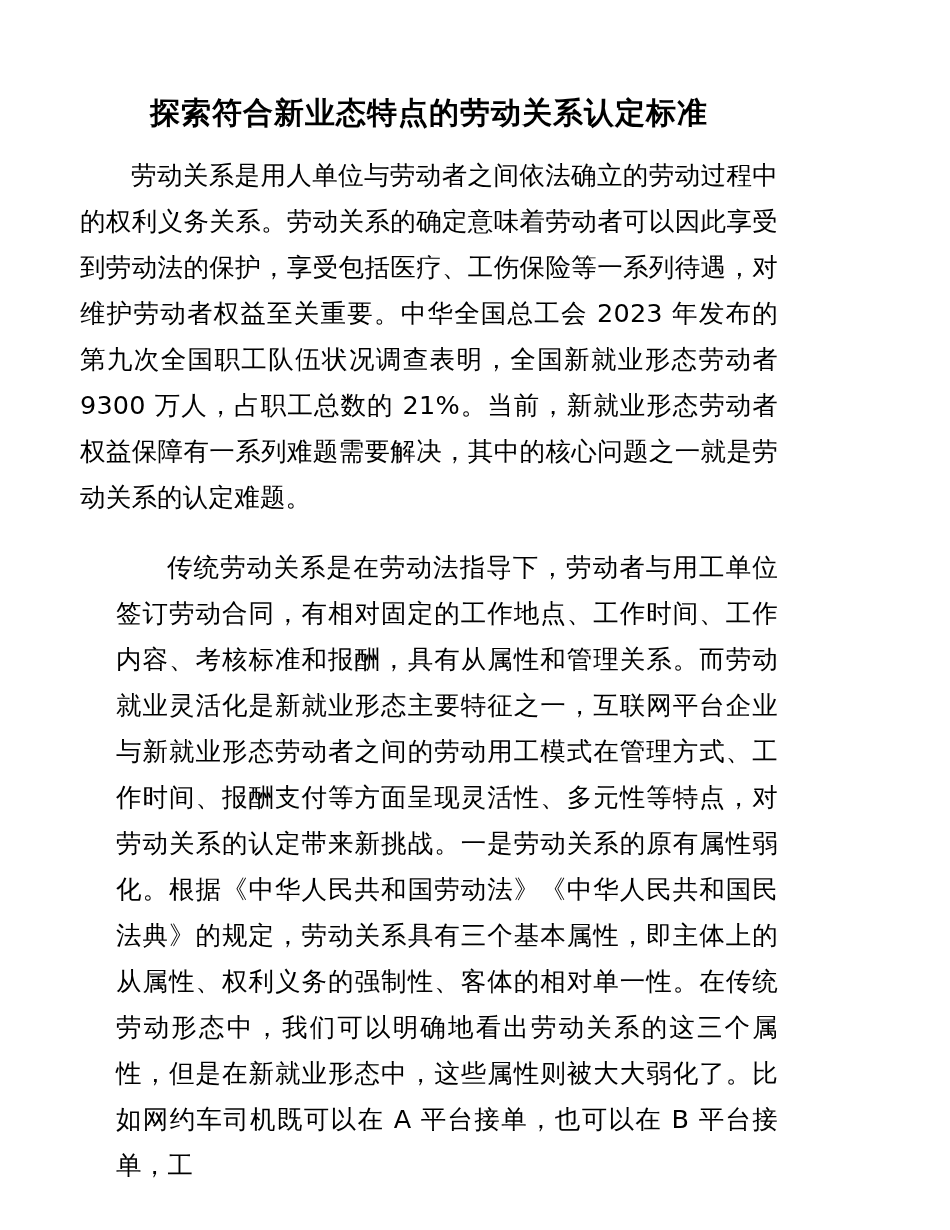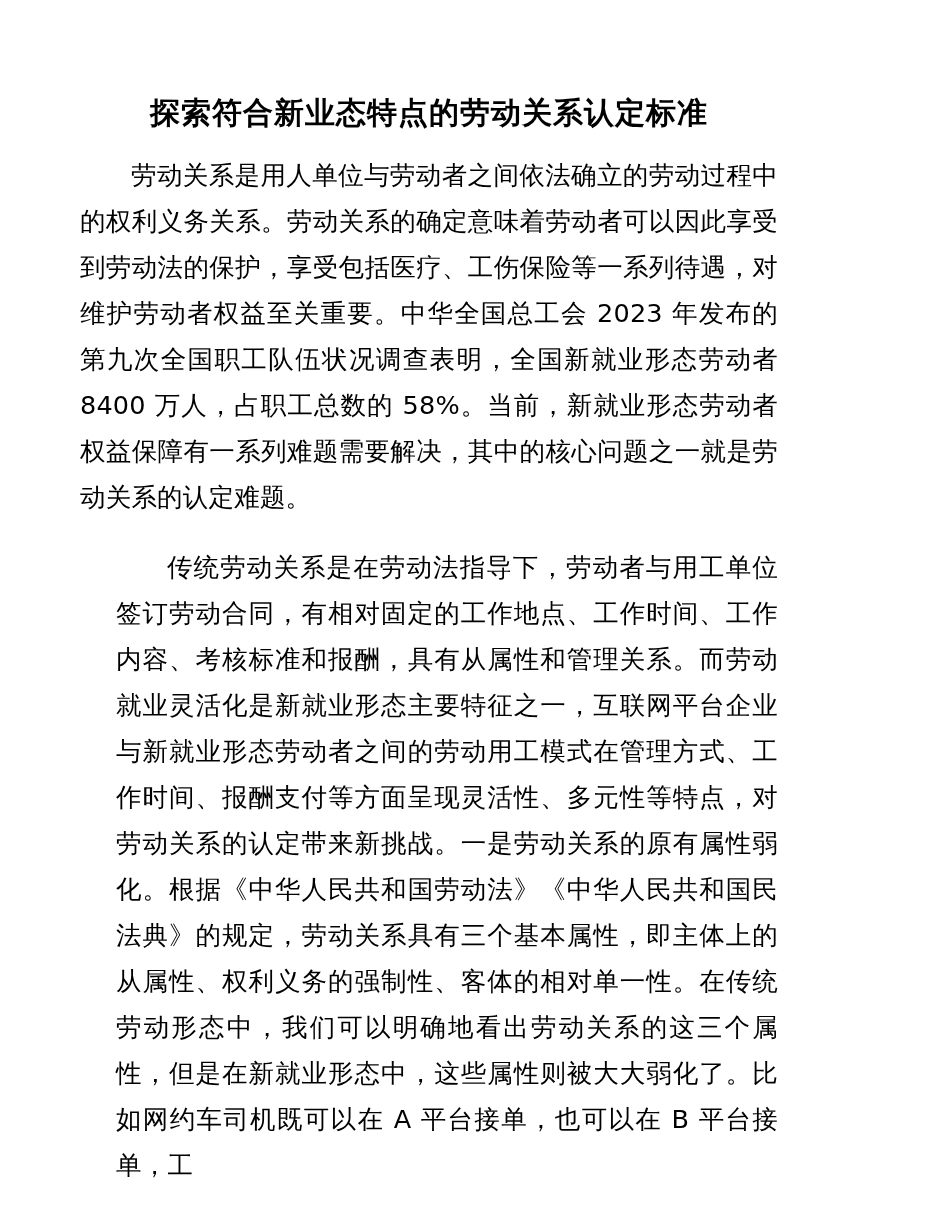--- a/index.html
+++ b/index.html
@@ -46,15 +46,15 @@
   .para.second {
     margin-top: 24px;
     margin-left: 36px;
   }
 </style>
 </head>
 <body>
 
 <div class="page">
   <h1 class="doc-title">探索符合新业态特点的劳动关系认定标准</h1>
-  <p class="para">劳动关系是用人单位与劳动者之间依法确立的劳动过程中的权利义务关系。劳动关系的确定意味着劳动者可以因此享受到劳动法的保护，享受包括医疗、工伤保险等一系列待遇，对维护劳动者权益至关重要。中华全国总工会 2023 年发布的第九次全国职工队伍状况调查表明，全国新就业形态劳动者 8400 万人，占职工总数的 58%。当前，新就业形态劳动者权益保障有一系列难题需要解决，其中的核心问题之一就是劳动关系的认定难题。</p>
+  <p class="para">劳动关系是用人单位与劳动者之间依法确立的劳动过程中的权利义务关系。劳动关系的确定意味着劳动者可以因此享受到劳动法的保护，享受包括医疗、工伤保险等一系列待遇，对维护劳动者权益至关重要。中华全国总工会 2023 年发布的第九次全国职工队伍状况调查表明，全国新就业形态劳动者 9300 万人，占职工总数的 21%。当前，新就业形态劳动者权益保障有一系列难题需要解决，其中的核心问题之一就是劳动关系的认定难题。</p>
   <p class="para second">传统劳动关系是在劳动法指导下，劳动者与用工单位签订劳动合同，有相对固定的工作地点、工作时间、工作内容、考核标准和报酬，具有从属性和管理关系。而劳动就业灵活化是新就业形态主要特征之一，互联网平台企业与新就业形态劳动者之间的劳动用工模式在管理方式、工作时间、报酬支付等方面呈现灵活性、多元性等特点，对劳动关系的认定带来新挑战。一是劳动关系的原有属性弱化。根据《中华人民共和国劳动法》《中华人民共和国民法典》的规定，劳动关系具有三个基本属性，即主体上的从属性、权利义务的强制性、客体的相对单一性。在传统劳动形态中，我们可以明确地看出劳动关系的这三个属性，但是在新就业形态中，这些属性则被大大弱化了。比如网约车司机既可以在 A 平台接单，也可以在 B 平台接单，工</p>
 </div>
 
 </body></html>

